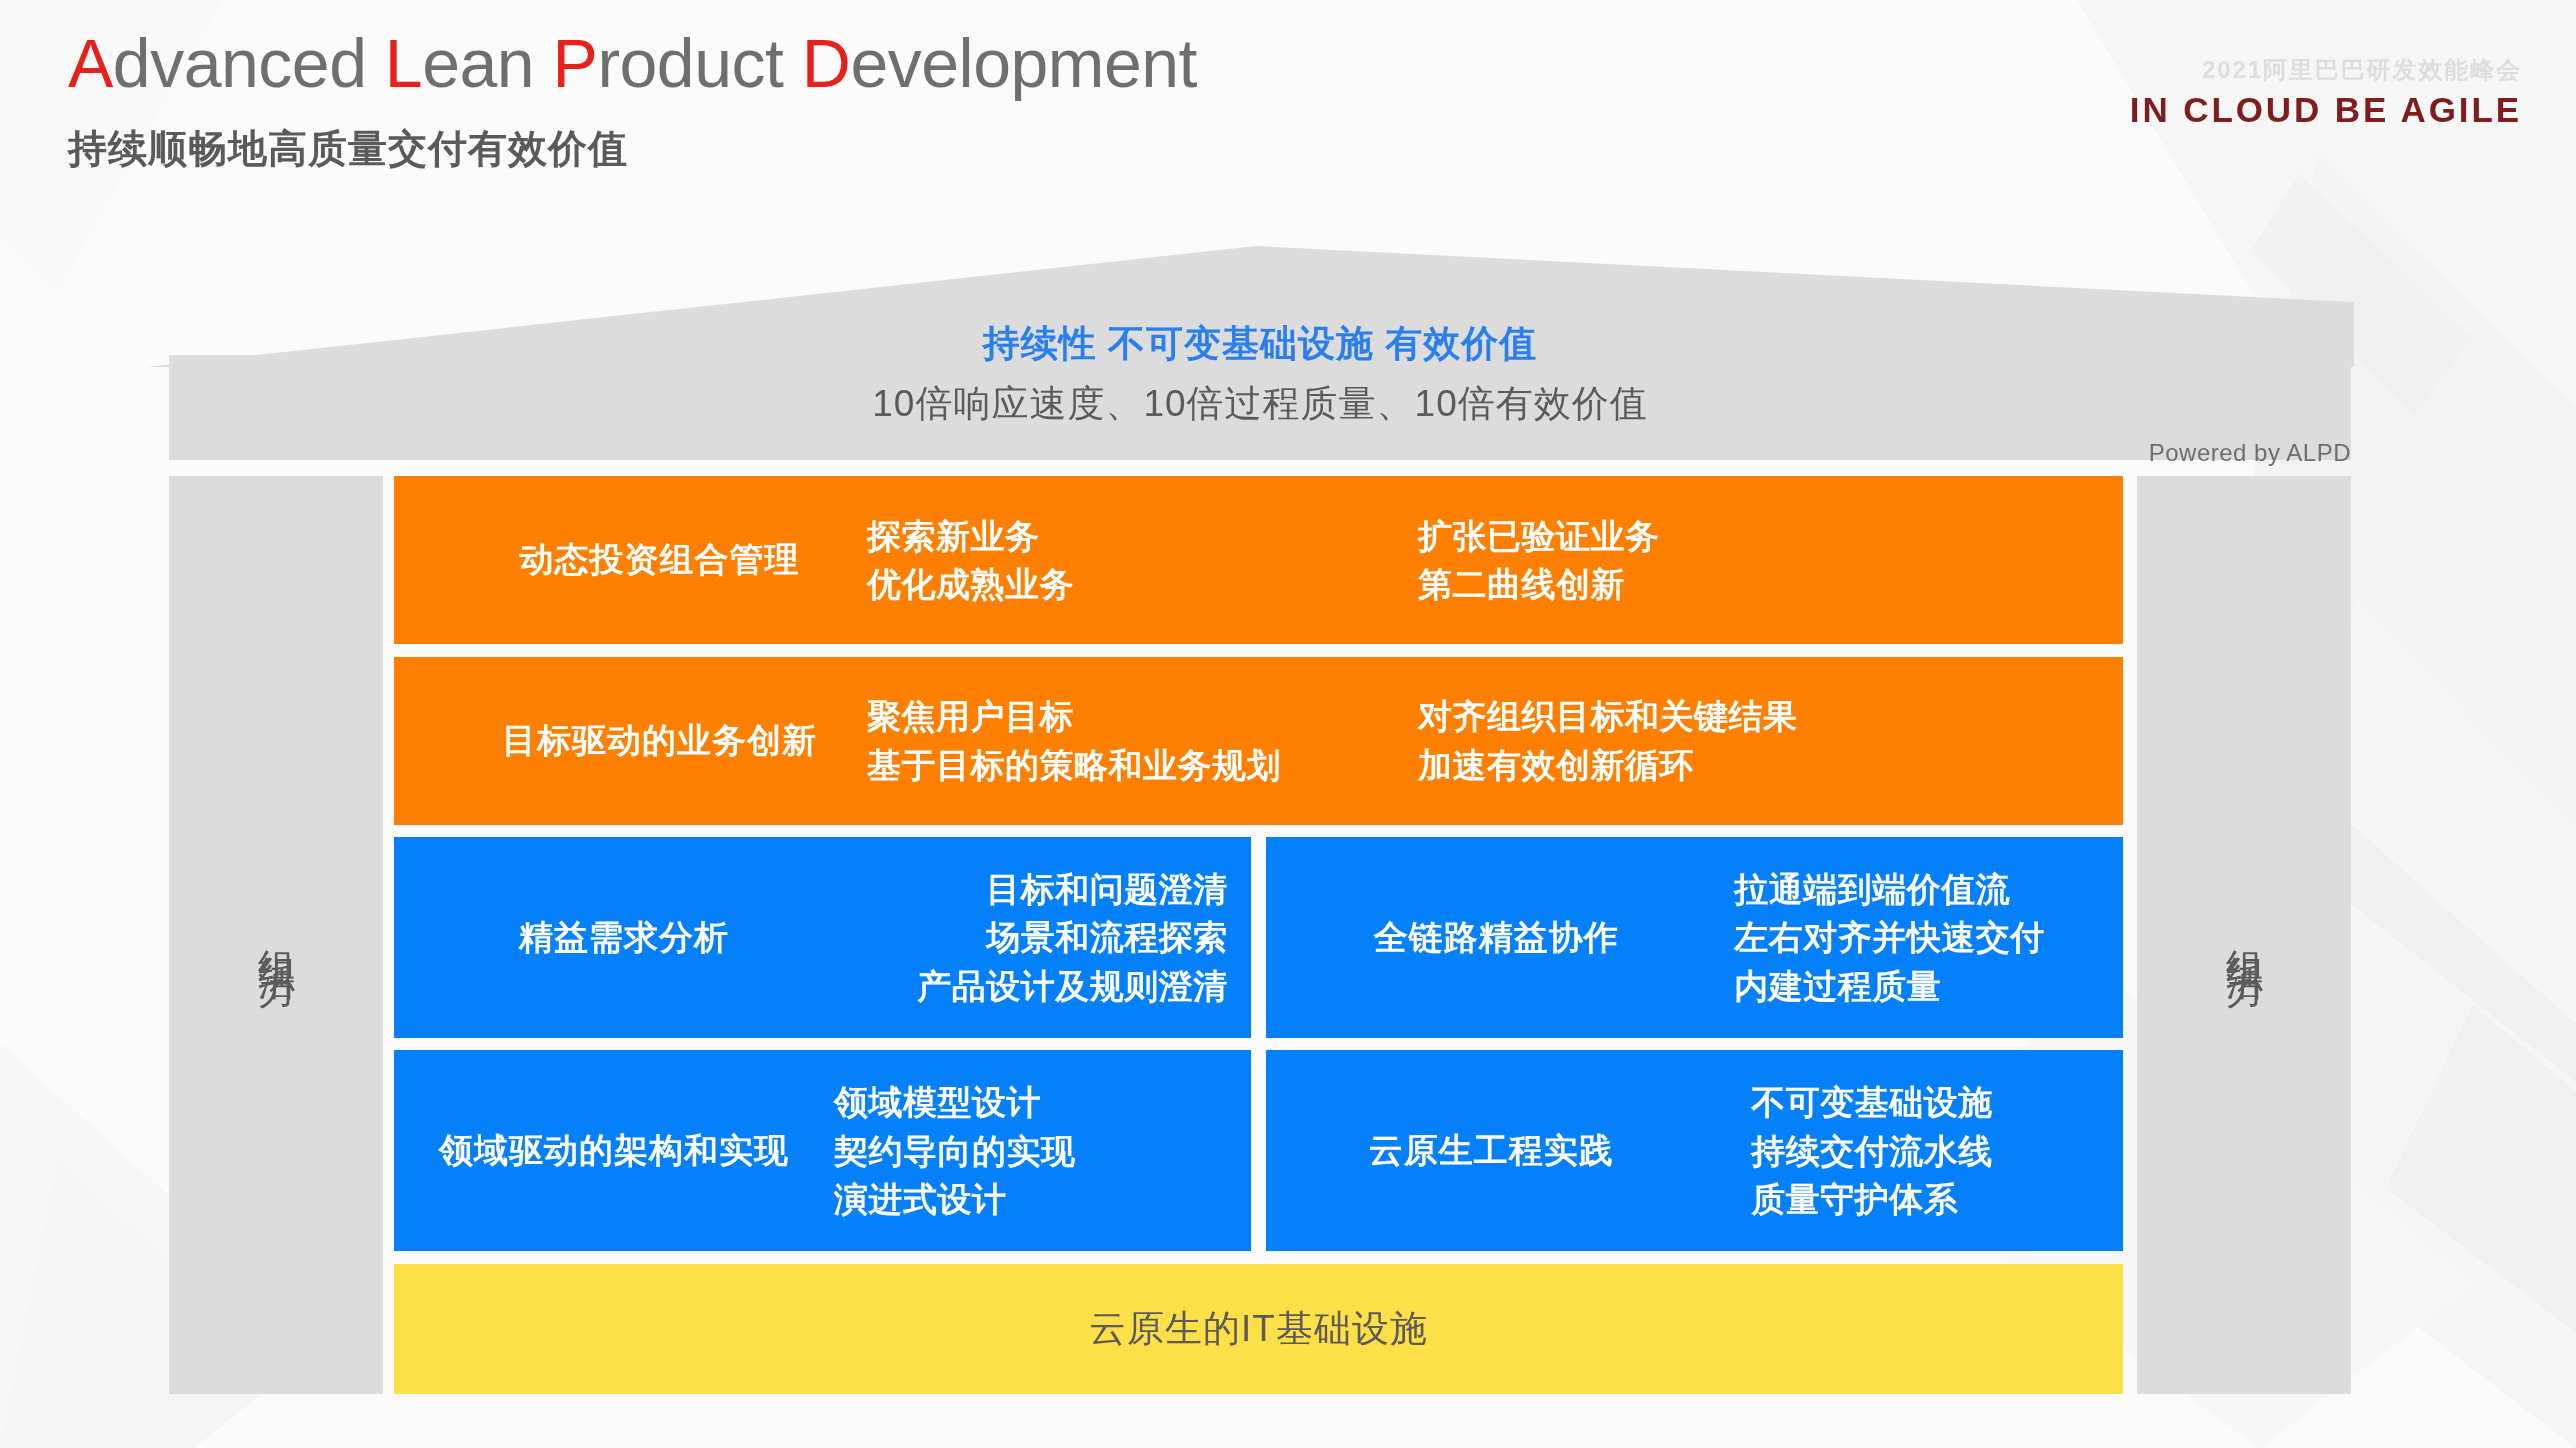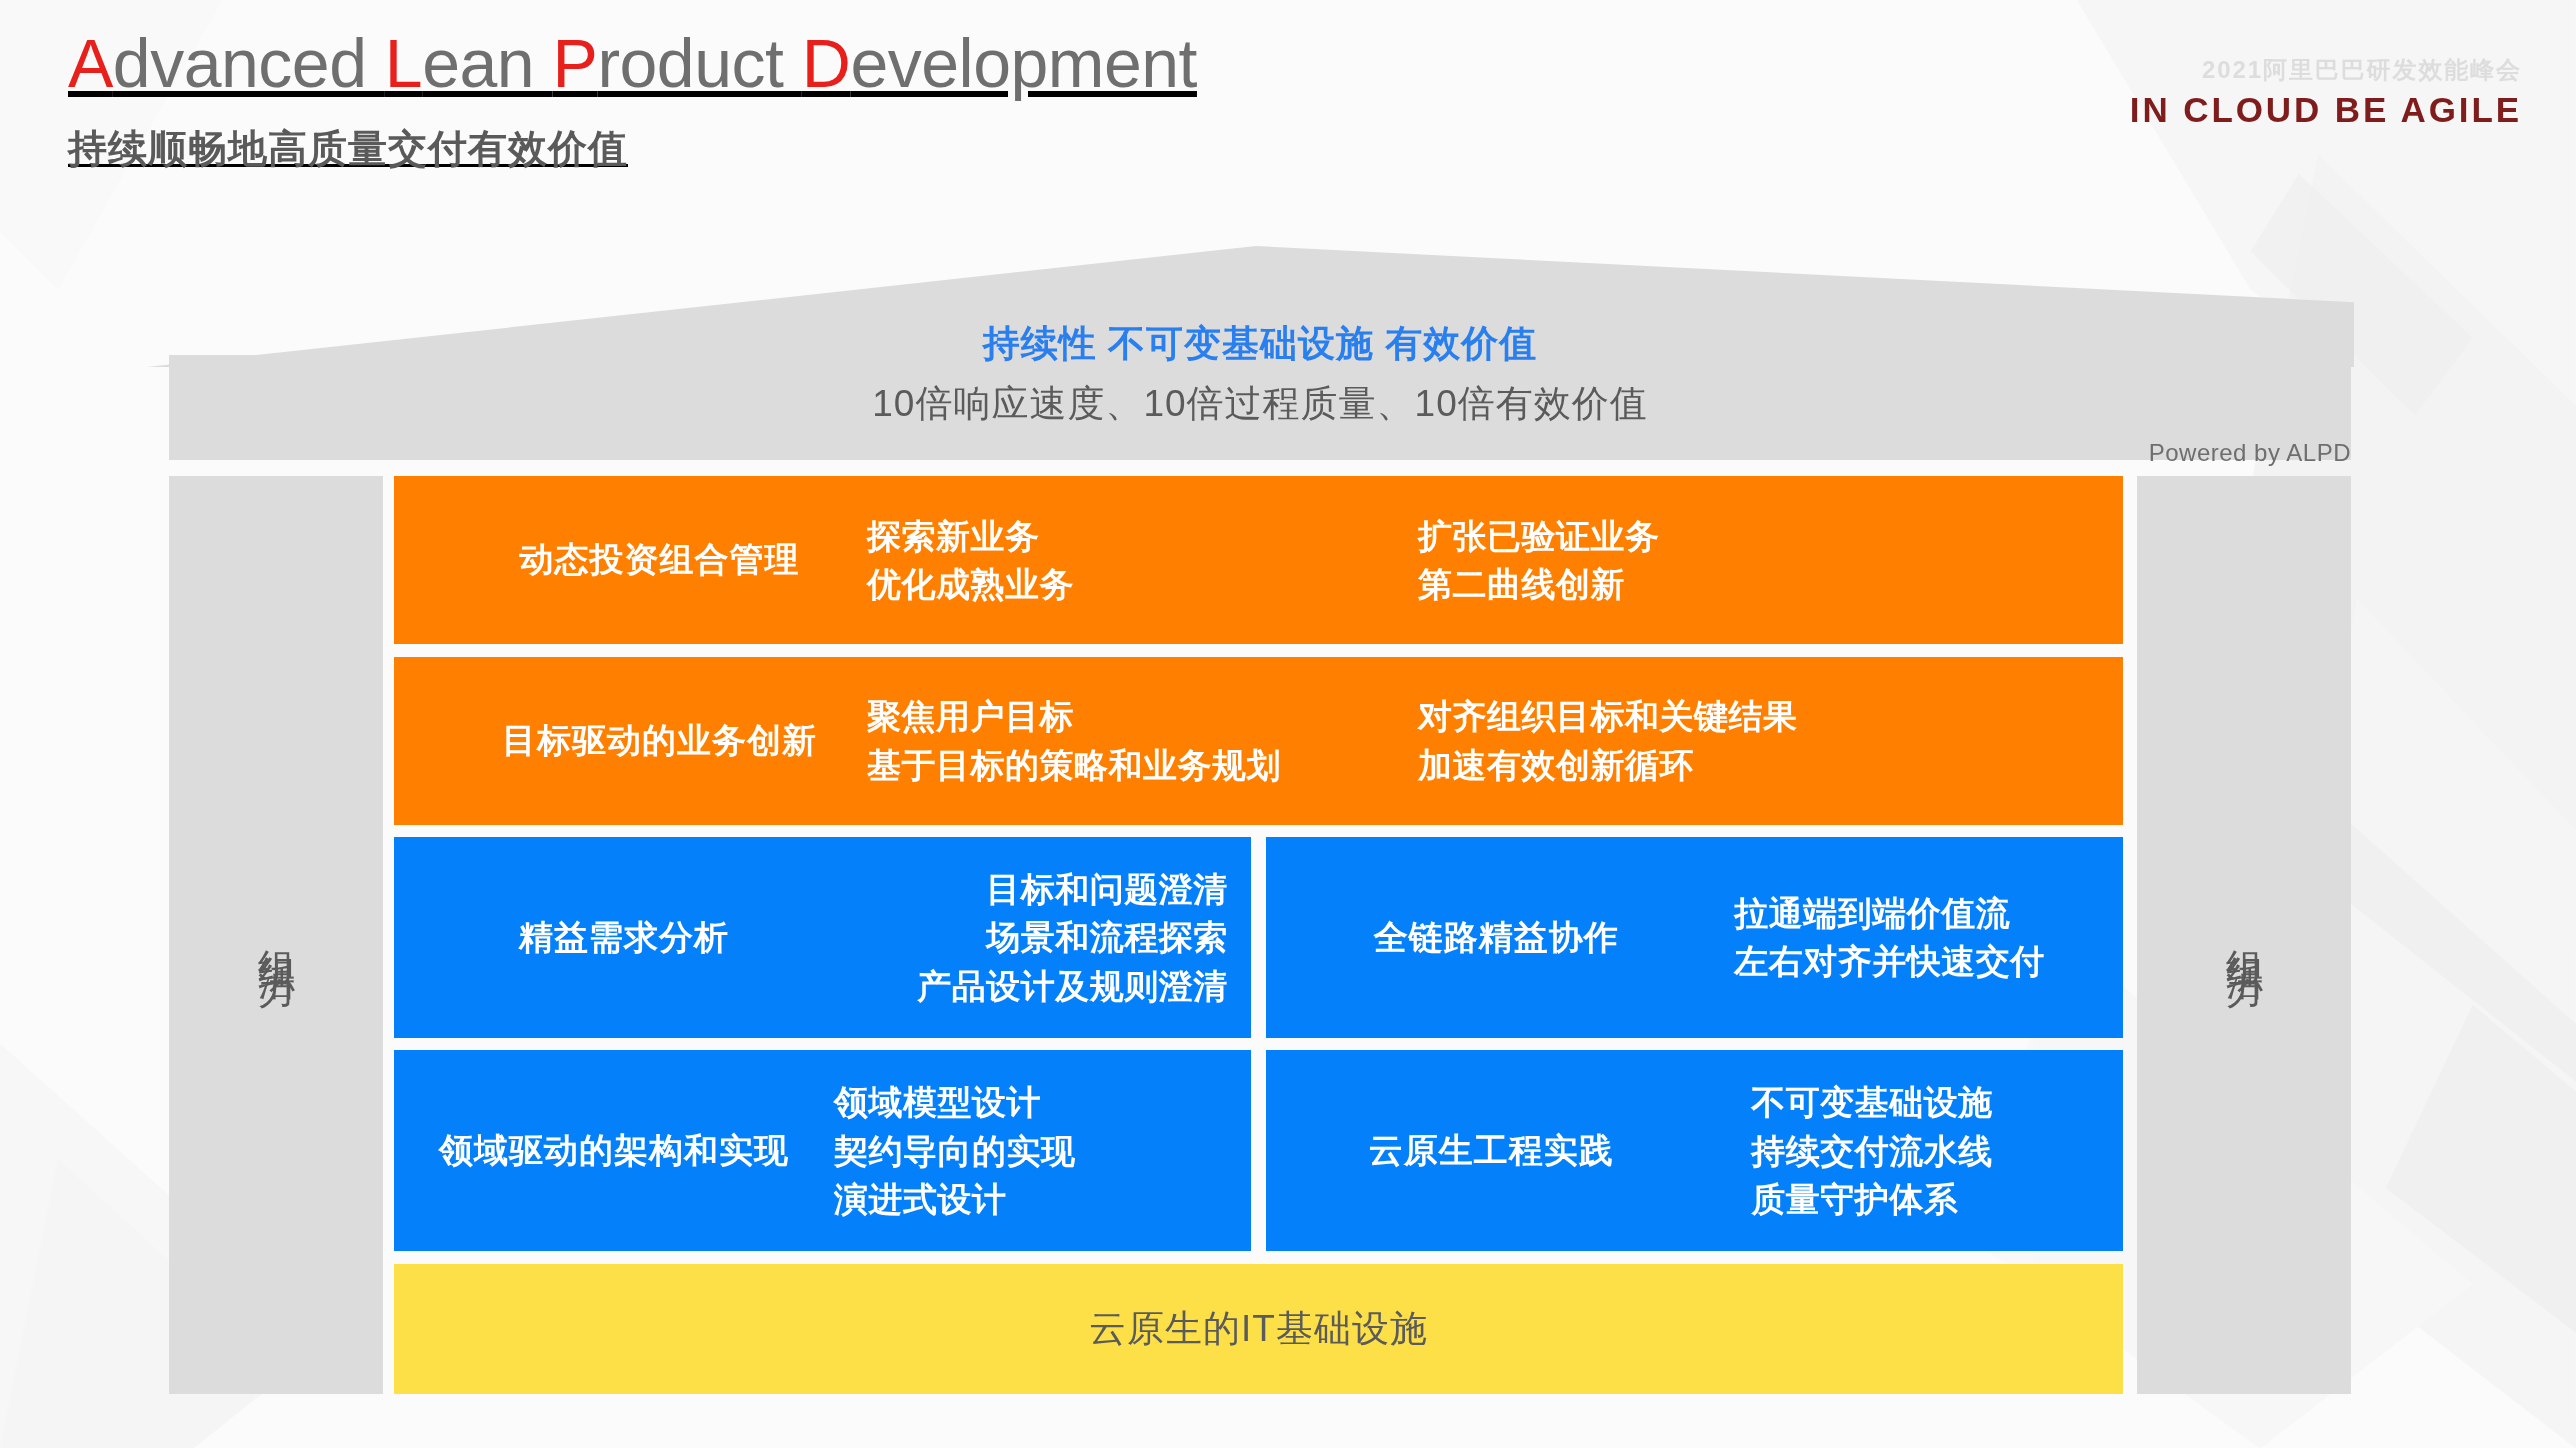--- a/index.html
+++ b/index.html
@@ -17,21 +17,21 @@
     width: 2576px;
     height: 1449px;
     background: #fbfbfb;
     overflow: hidden;
   }
 
   
   #bg-deco { position: absolute; inset: 0; z-index: 0; pointer-events: none; }
 
   
-  #header { position: absolute; left: 68px; top: 29px; z-index: 5; text-decoration: underline; }
+  #header { position: absolute; left: 68px; top: 29px; z-index: 5; }
 
   #main-title {
     font-size: 68px;
     line-height: 1.0;
     letter-spacing: -0.5px;
     color: #6f6f6f;
     font-weight: 400;
     white-space: nowrap;
   }
   #main-title .cap { color: #e8201c; }
@@ -319,20 +319,21 @@
             <div>产品设计及规则澄清</div>
           </div>
         </div>
       </div>
       <div class="card blue card-half">
         <div class="blue-inner r3r">
           <div class="card-title">全链路精益协作</div>
           <div class="card-col">
             <div>拉通端到端价值流</div>
             <div>左右对齐并快速交付</div>
+            <div>内建过程质量</div>
           </div>
         </div>
       </div>
     </div>
 
     <div class="row row-blue">
       <div class="card blue card-half">
         <div class="blue-inner r4l">
           <div class="card-title">领域驱动的架构和实现</div>
           <div class="card-col">

